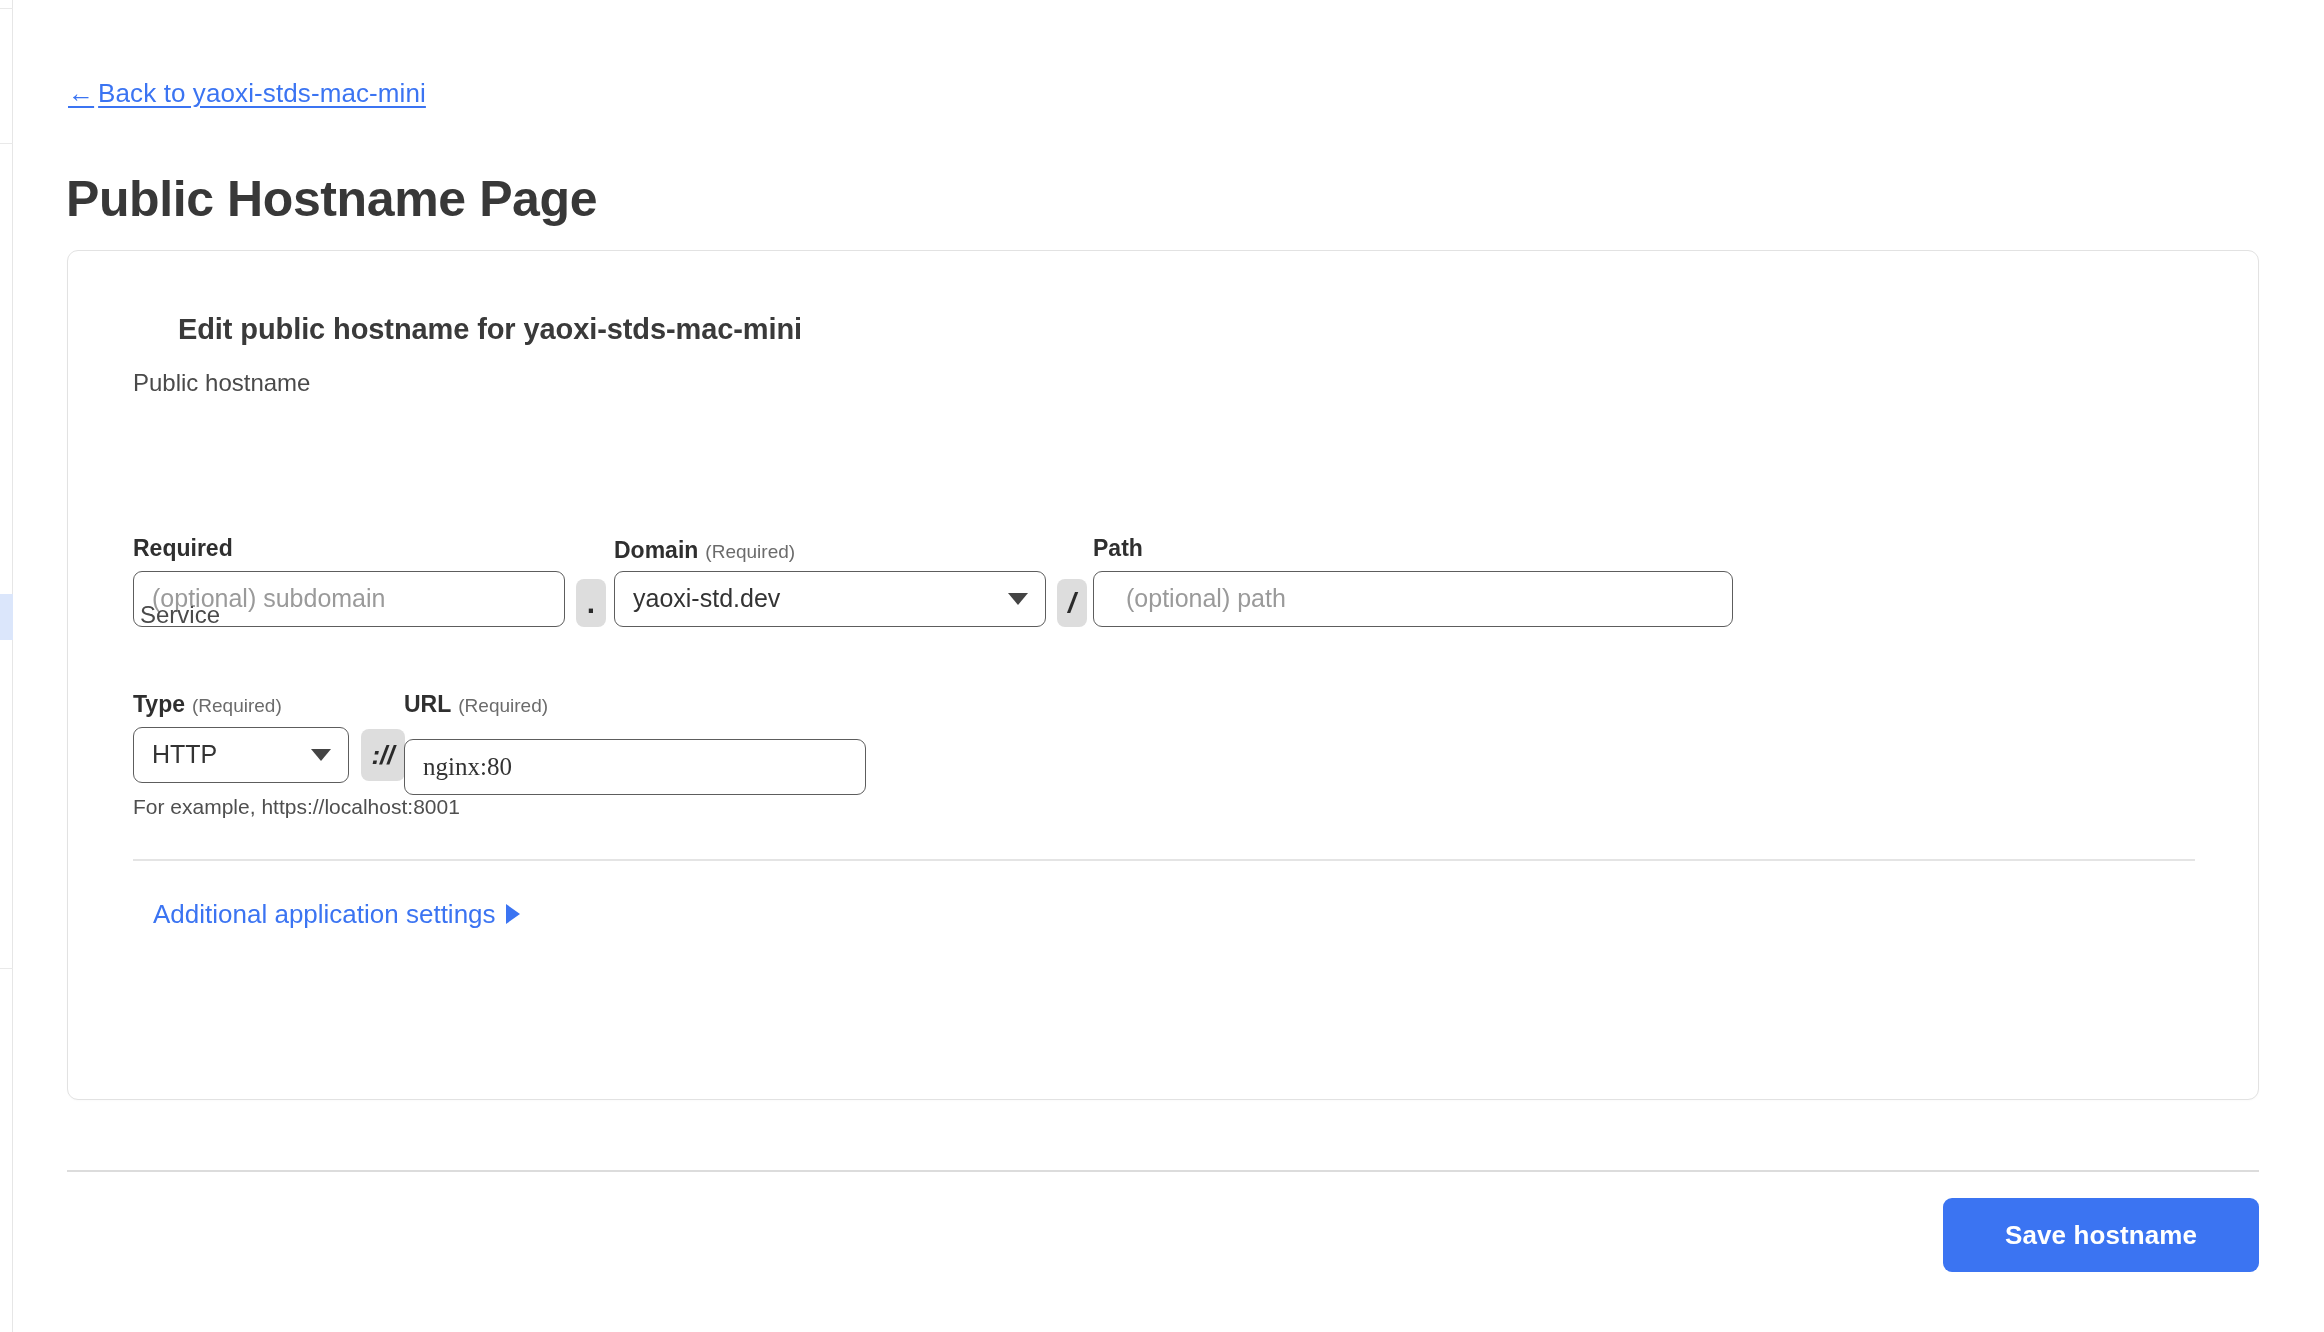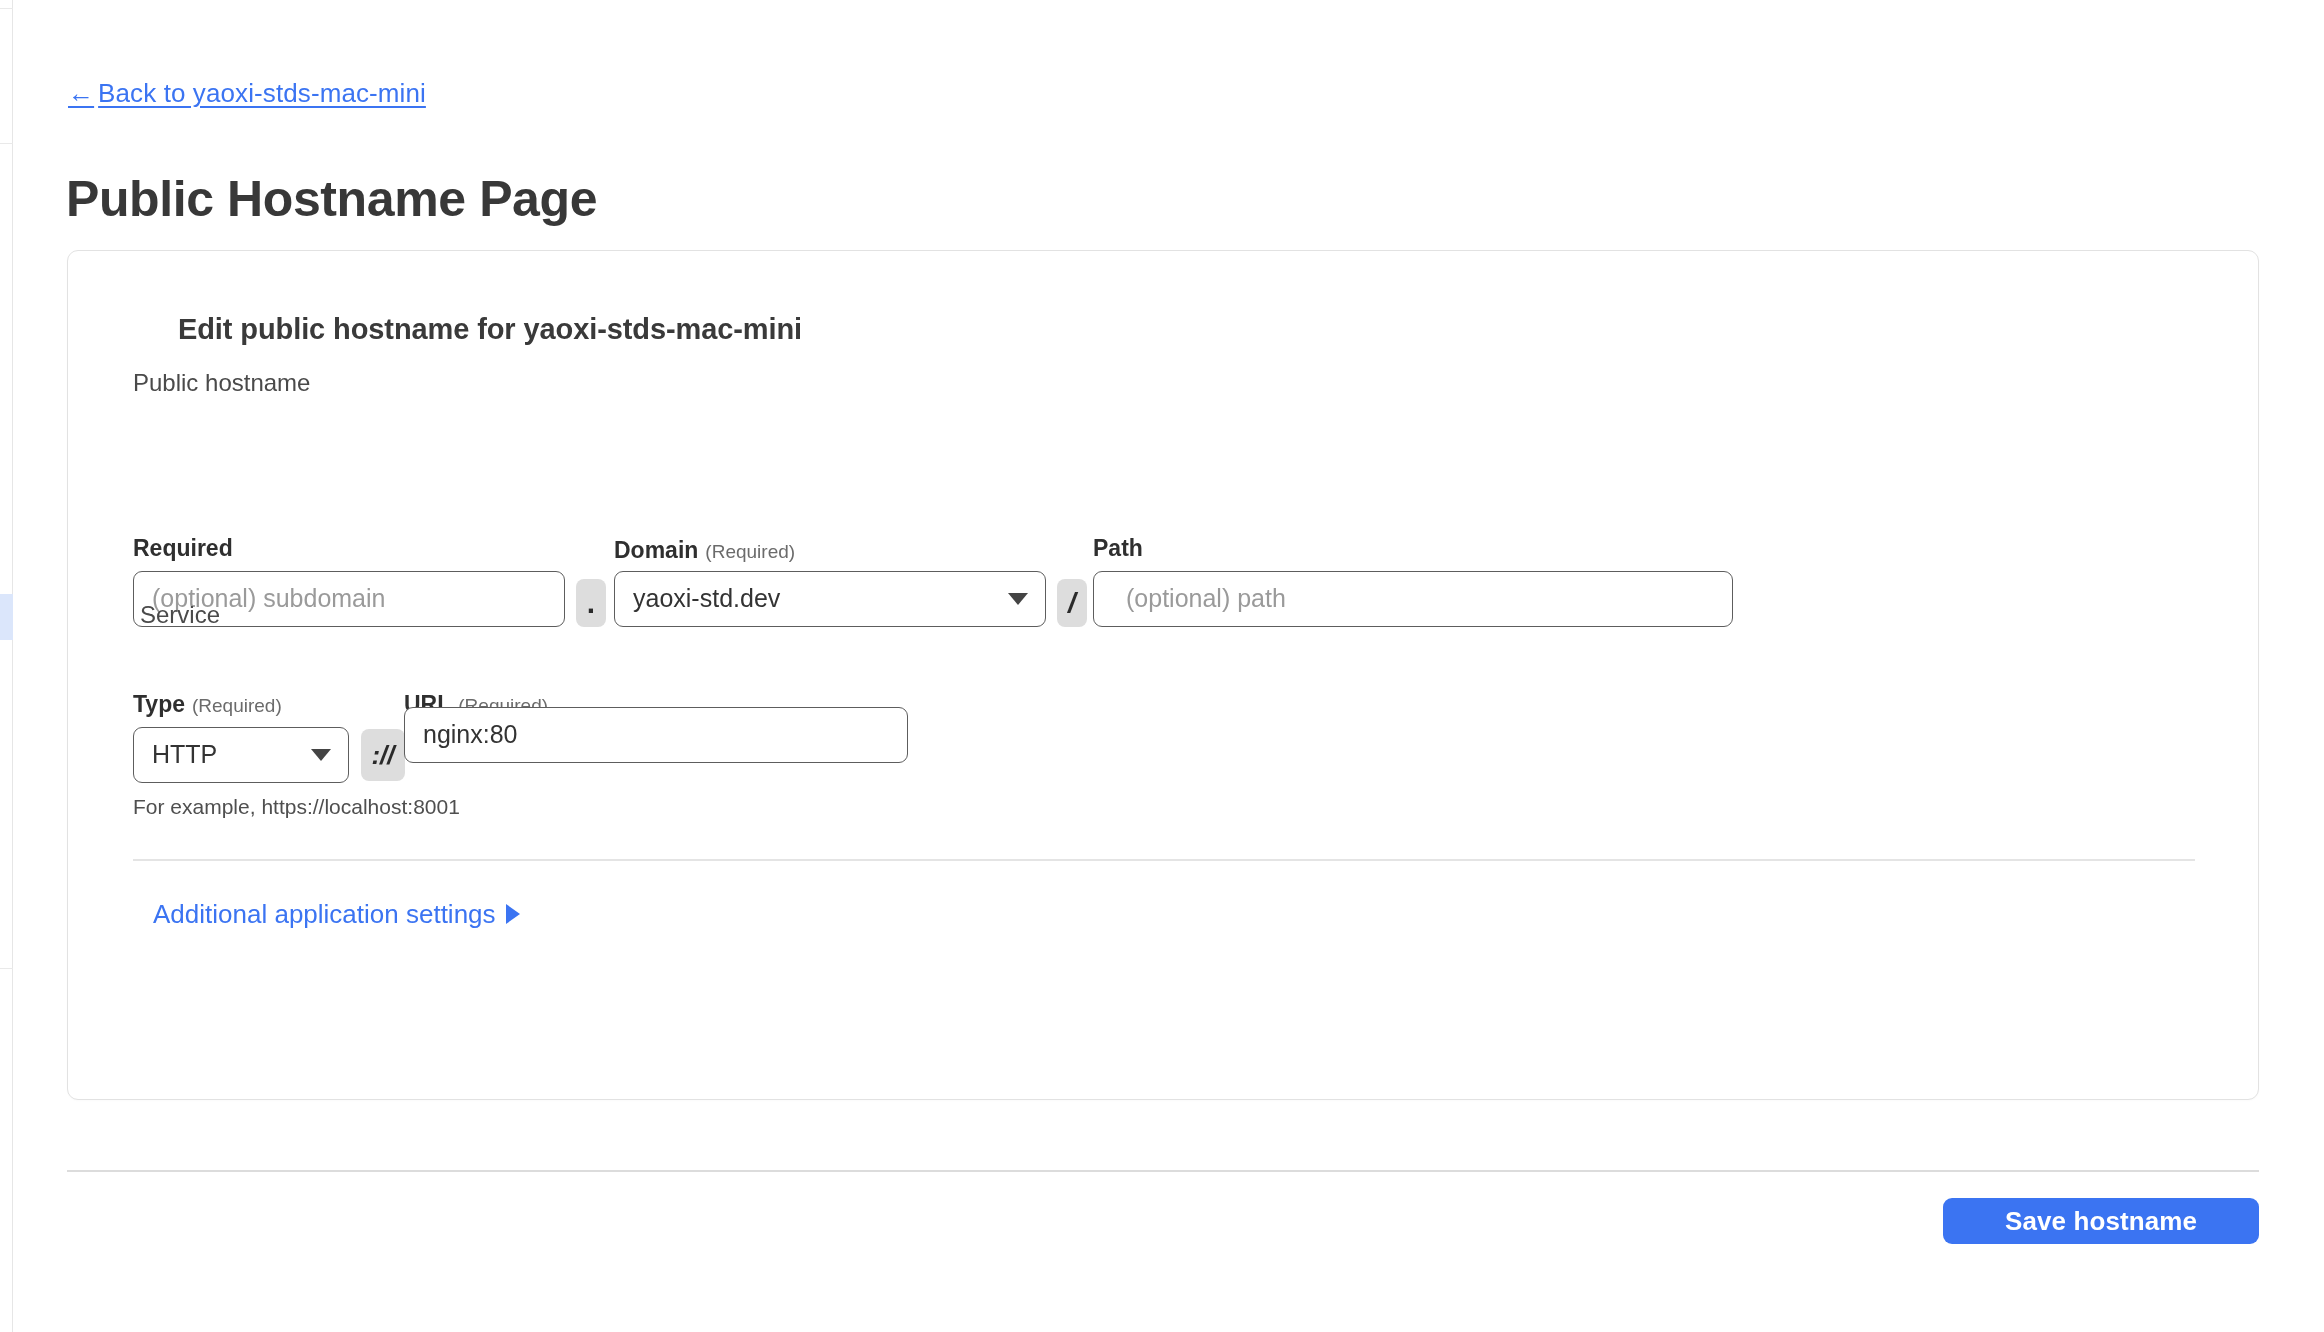--- a/index.html
+++ b/index.html
@@ -144,21 +144,21 @@
     overflow: hidden;
     cursor: text;
   }
   .input.placeholder { color: #9a9a9a; }
   .select { cursor: pointer; }
 
   .in-subdomain { left: 65px;  top: 320px; width: 432px; }
   .sel-domain   { left: 546px; top: 320px; width: 432px; }
   .in-path      { left: 1025px; top: 320px; width: 640px; padding-left: 32px; }
   .sel-type     { left: 65px;  top: 476px; width: 216px; }
-  .in-url       { left: 336px; top: 456px; width: 504px; }
+  .in-url       { left: 336px; top: 488px; width: 462px; font-family: Liberation Serif, serif; }
 
   .caret {
     position: absolute;
     right: 17px; top: 50%;
     transform: translateY(-50%);
     width: 0; height: 0;
     border-left: 10px solid transparent;
     border-right: 10px solid transparent;
     border-top: 12px solid #444444;
   }
@@ -217,21 +217,21 @@
   .footer-divider {
     position: absolute;
     left: 53px; top: 1170px;
     width: 2192px; height: 2px;
     background: #dcdcdc;
   }
 
   .save-button {
     position: absolute;
     left: 1929px; top: 1198px;
-    width: 316px; height: 46px;
+    width: 316px; height: 74px;
     background: #3b74f2;
     color: #ffffff;
     border: none;
     border-radius: 9px;
     font-family: "Liberation Sans", sans-serif;
     font-size: 26px;
     font-weight: bold;
     cursor: pointer;
     letter-spacing: 0.1px;
   }

